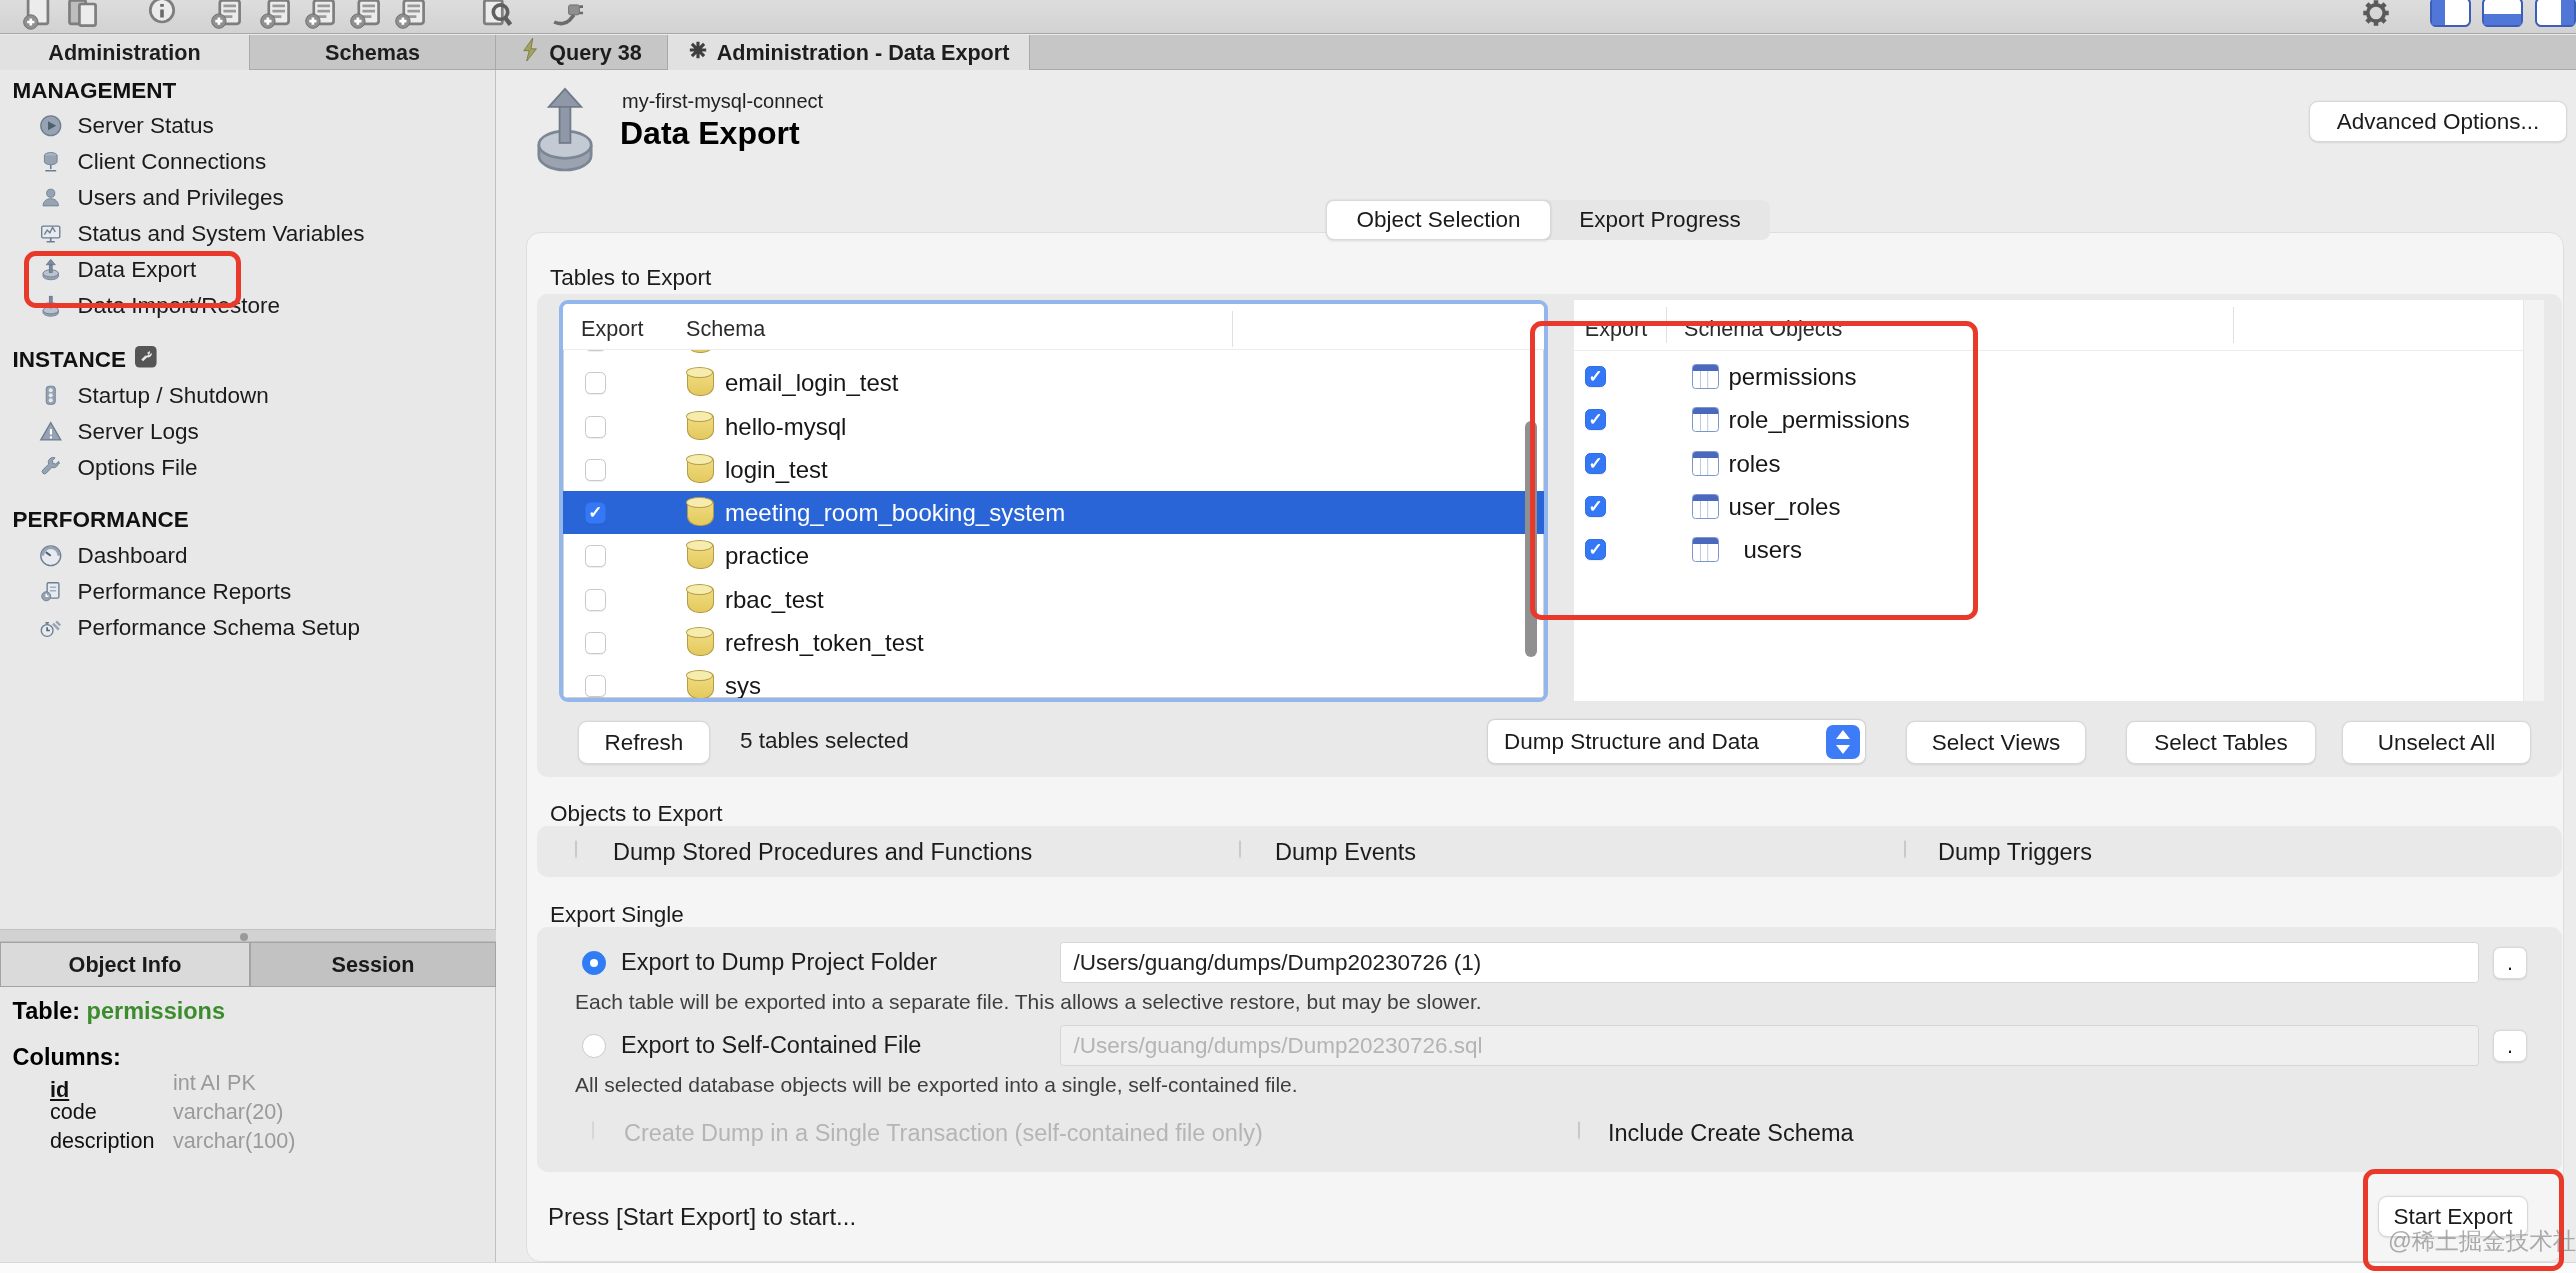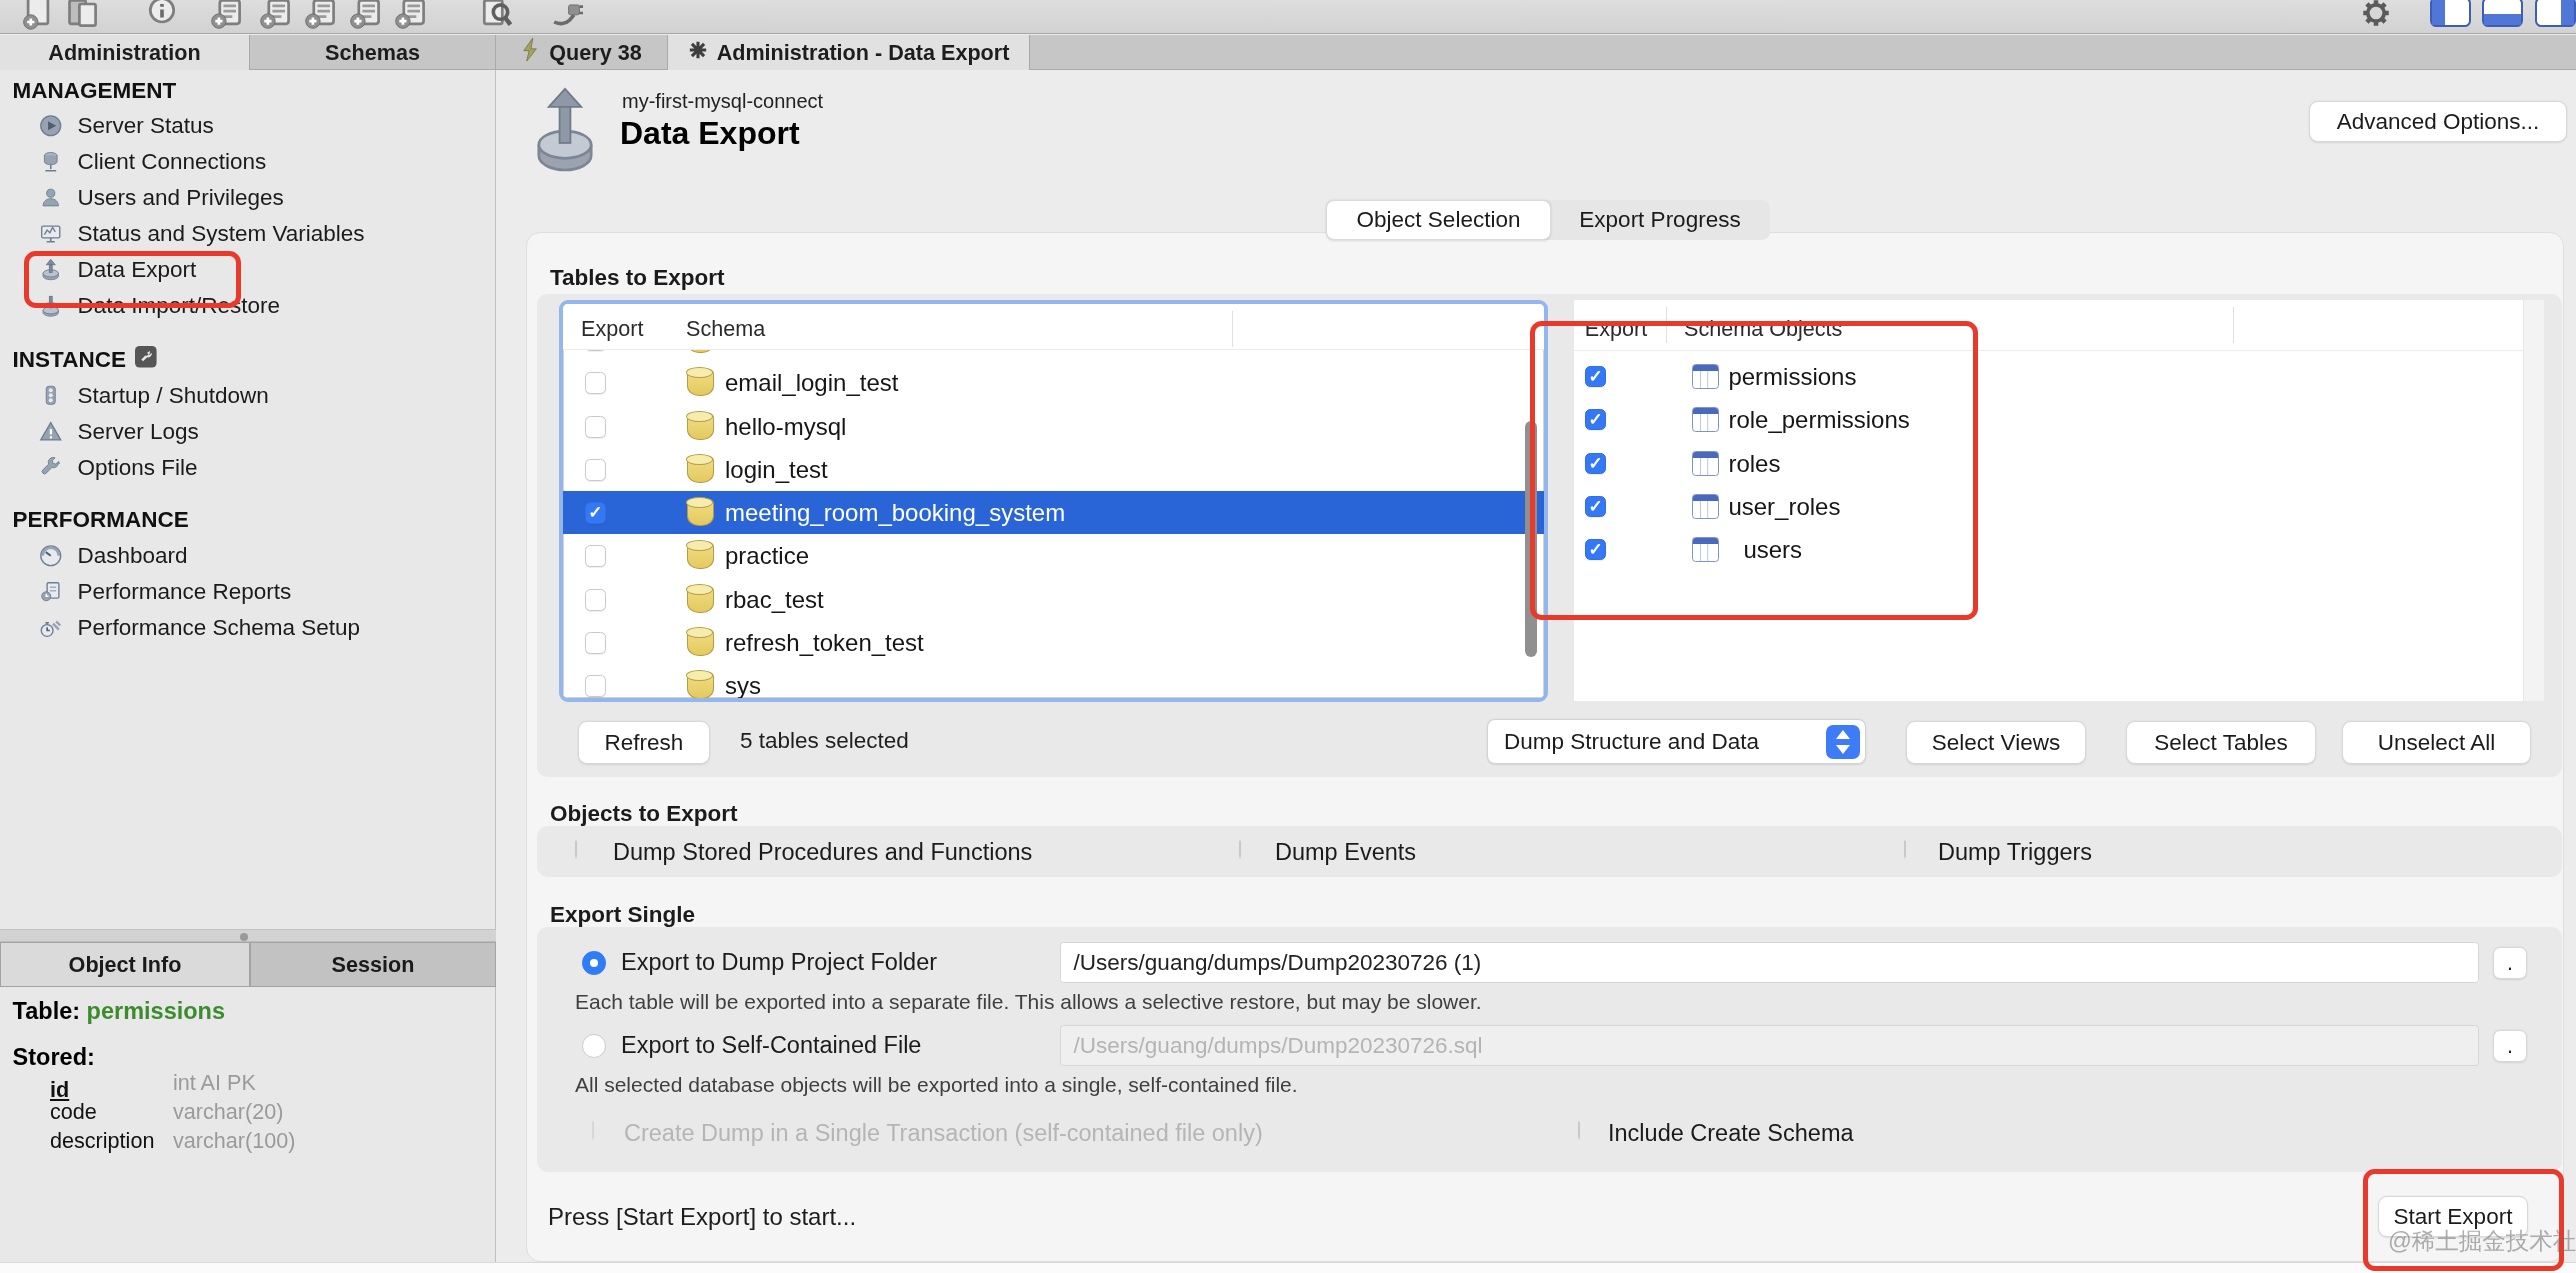--- a/index.html
+++ b/index.html
@@ -23,21 +23,21 @@
   .side-item{position:absolute;left:0;width:100%;height:36px;display:flex;align-items:center;gap:14.4px;padding-left:38px;box-sizing:border-box;font-size:22.5px;color:#1b1b1b;}
   .side-item .ic{width:25px;height:25px;display:flex;align-items:center;justify-content:center;flex:0 0 25px;}
   
   .splitter{left:0;top:929px;width:496px;height:12.6px;background:#d2d2d2;border-top:0.9px solid #c2c2c2;border-bottom:0.9px solid #bdbdbd;}
   .splitdot{left:240px;top:933px;width:8px;height:8px;border-radius:50%;background:#9a9a9a;}
   .oi-tab{position:absolute;top:942px;height:45px;display:flex;align-items:center;justify-content:center;font-size:21.6px;font-weight:bold;color:#1a1a1a;border:0.9px solid #a3a3a3;box-sizing:border-box;}
   
   .btn{position:absolute;display:flex;align-items:center;justify-content:center;background:#fff;border:0.9px solid #d8d8d8;border-radius:9px;font-size:22.5px;color:#1b1b1b;box-shadow:0 0.9px 1.8px rgba(0,0,0,0.10);box-sizing:border-box;}
   .card{left:526px;top:232px;width:2038px;height:1030px;background:#f5f5f5;border:0.9px solid #dedede;border-radius:14.4px;}
   .subpanel{position:absolute;background:#e9e9e9;border-radius:10.8px;}
-  .seclabel{position:absolute;font-size:22.5px;color:#1b1b1b;font-weight:bold;}
+  .seclabel{position:absolute;font-size:22.5px;color:#1b1b1b;}
   .seg{position:absolute;height:40px;display:flex;align-items:center;justify-content:center;font-size:22.5px;color:#1b1b1b;box-sizing:border-box;}
   .seg.active{background:#fff;border:0.9px solid #d9d9d9;border-radius:8px;box-shadow:0 0.9px 2.7px rgba(0,0,0,0.12);}
   
   .listring{left:559px;top:300px;width:989px;height:402px;border:4.5px solid #93b6ec;border-radius:9px;background:#fff;overflow:hidden;}
   .listinner{position:absolute;left:0;top:0;right:0;bottom:0;background:#fff;box-shadow:inset 0 0 0 0.9px #cfcfcf;border-radius:3.6px;overflow:hidden;}
   .lhead{position:absolute;font-size:21.6px;color:#2b2b2b;}
   .trow{position:absolute;left:0;width:100%;height:43px;display:flex;align-items:center;font-size:24px;color:#161616;}
   .trow.selected{background:#2a65d8;color:#fff;}
   .orow{position:absolute;left:0;width:100%;height:43px;display:flex;align-items:center;font-size:24px;color:#161616;}
   
@@ -312,21 +312,21 @@
   <div class="oi-tab" style="left:0;width:250px;background:#dadada">
       <span>Object Info</span>
     </div>
   <div class="oi-tab" style="left:250px;width:246px;background:#c2c2c2">
       <span>Session</span>
     </div>
   <div class="abs" style="left:12.6px;top:998px;font-size:23.5px;font-weight:bold;color:#000">
     <span>Table:</span>
     <span style="color:#3c8c2e">permissions</span>
   </div>
-  <div class="abs" style="left:12.6px;top:1044px;font-size:23.5px;font-weight:bold;color:#000">Stored:</div>
+  <div class="abs" style="left:12.6px;top:1044px;font-size:23.5px;font-weight:bold;color:#000">Columns:</div>
   <div class="abs" style="left:50px;top:1077px;font-size:21.6px;color:#111;font-weight:bold;text-decoration:underline">id</div>
   <div class="abs" style="left:173px;top:1070px;font-size:21.6px;color:#9a9a9a">int AI PK</div>
   <div class="abs" style="left:50px;top:1099px;font-size:21.6px;color:#111">code</div>
   <div class="abs" style="left:173px;top:1099px;font-size:21.6px;color:#9a9a9a">varchar(20)</div>
   <div class="abs" style="left:50px;top:1128px;font-size:21.6px;color:#111">description</div>
   <div class="abs" style="left:173px;top:1128px;font-size:21.6px;color:#9a9a9a">varchar(100)</div>
 
   
   <div class="abs" style="left:528px;top:85px">
     <svg width="74" height="87" viewBox="0 0 41 48">

